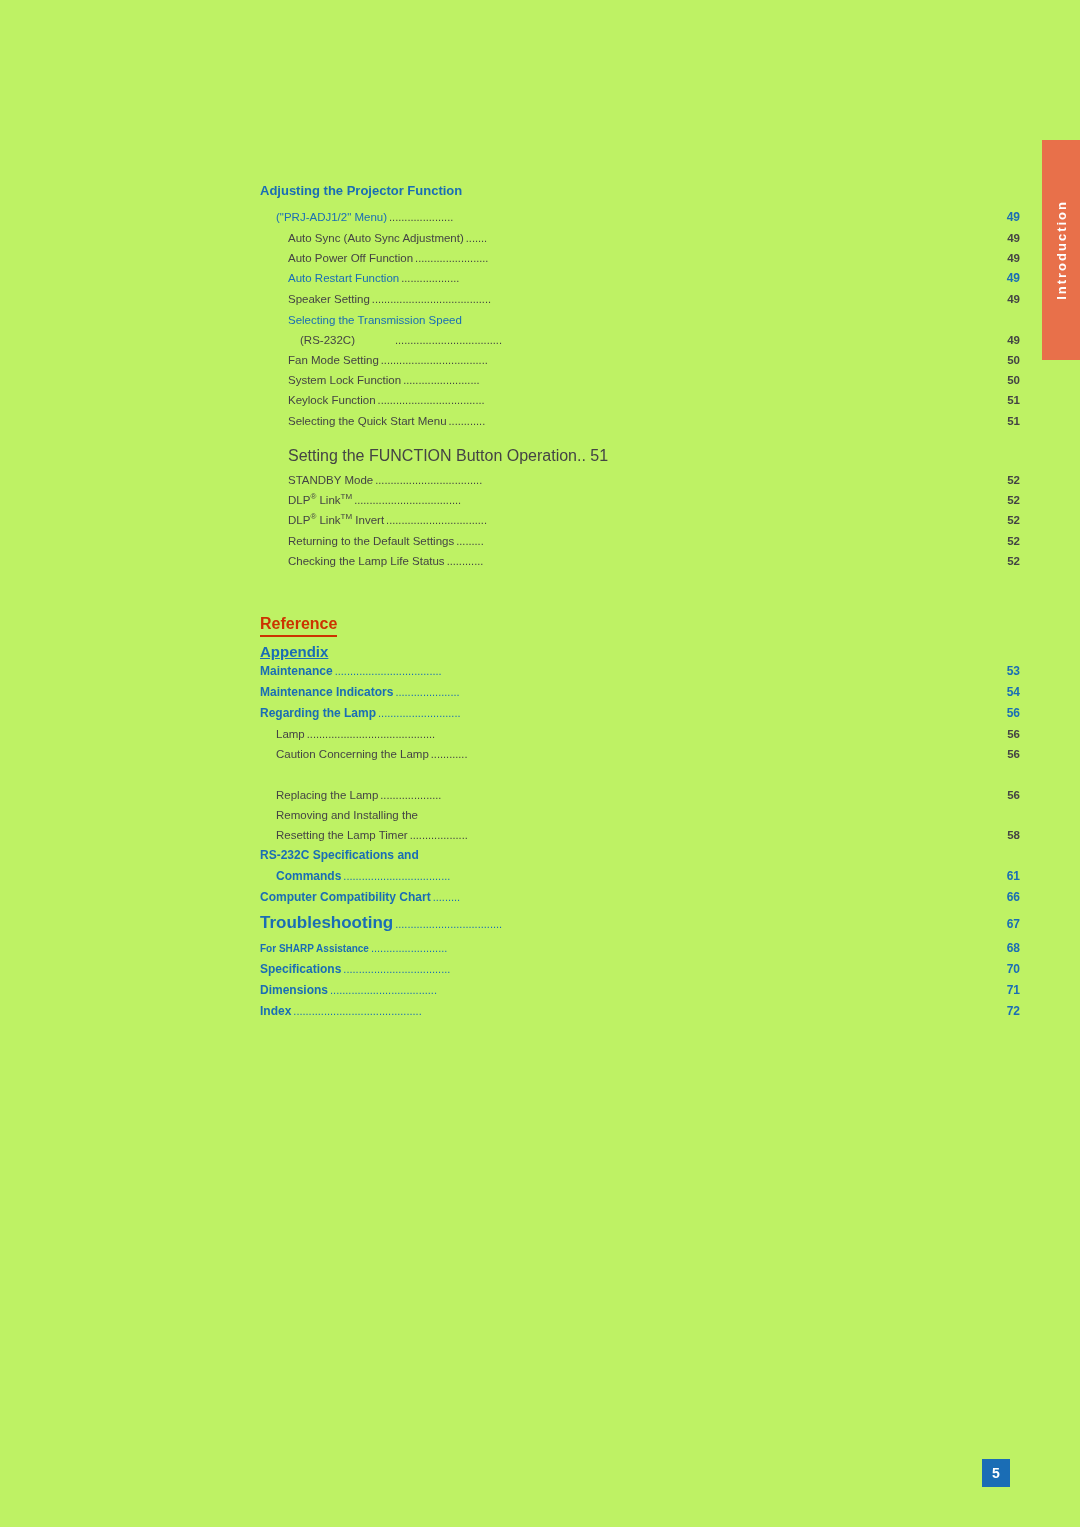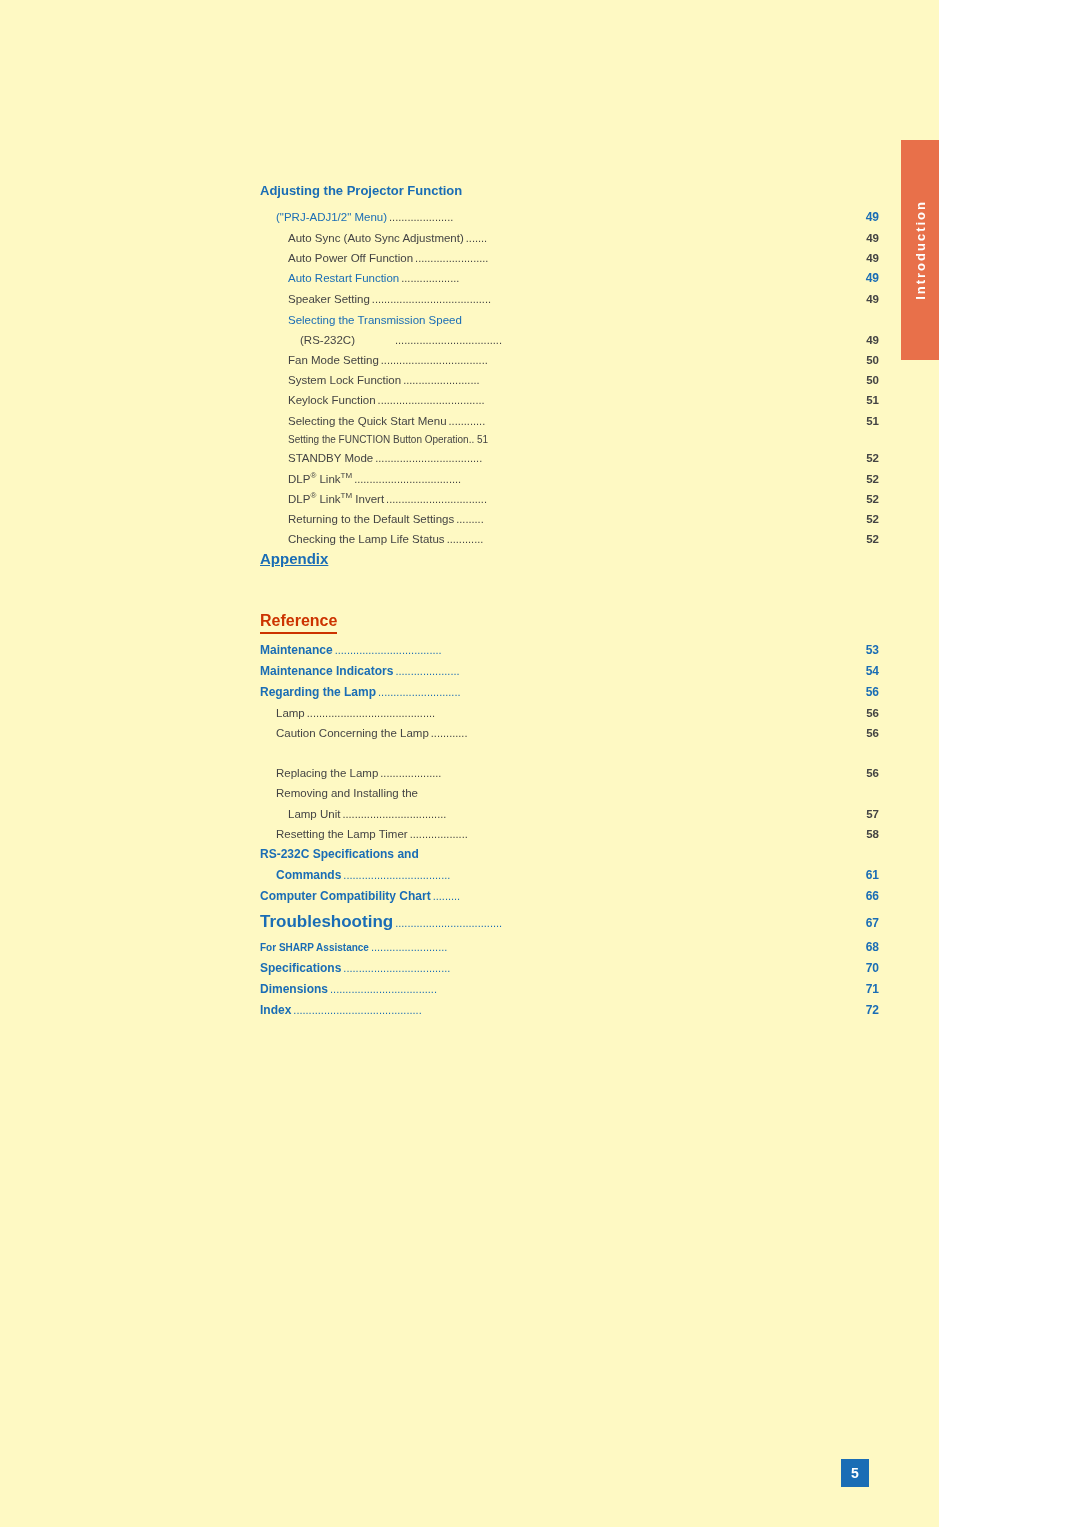--- a/index.html
+++ b/index.html
@@ -5,23 +5,23 @@
     * { margin: 0; padding: 0; box-sizing: border-box; }
     body {
       width: 1080px;
       min-height: 1527px;
       background: #ffffff;
       font-family: Arial, Helvetica, sans-serif;
       position: relative;
     }
 
     .page-container {
-      width: 939px;
+      width: 1080px;
       min-height: 1527px;
-      background: #fef9c3;
+      background: #bef264;
       position: relative;
       display: flex;
     }
 
     .main-content {
       flex: 1;
       padding: 60px 60px 60px 200px;
       position: relative;
     }
 
@@ -211,21 +211,21 @@
         <span class="toc-page toc-page-black">51</span>
       </div>
 
       <div class="toc-line indent-2">
         <span class="toc-line-label toc-line-label-black" style="font-size:11.5px;">Selecting the Quick Start Menu</span>
         <span class="toc-dots">............</span>
         <span class="toc-page toc-page-black">51</span>
       </div>
 
       <div class="toc-line indent-2">
-        <span class="toc-line-label toc-line-label-black" style="font-size:10px;">Setting the FUNCTION Button Operation.. 51</span>
+        <span class="toc-line-label toc-line-label-black" style="font-size:16px;margin-top:11px;">Setting the FUNCTION Button Operation.. 51</span>
       </div>
 
       <div class="toc-line indent-2">
         <span class="toc-line-label toc-line-label-black" style="font-size:11.5px;">STANDBY Mode</span>
         <span class="toc-dots">...................................</span>
         <span class="toc-page toc-page-black">52</span>
       </div>
 
       <div class="toc-line indent-2">
         <span class="toc-line-label toc-line-label-black" style="font-size:11.5px;">DLP<sup style="font-size:8px;">®</sup> Link<sup style="font-size:8px;">TM</sup></span>
@@ -244,26 +244,26 @@
         <span class="toc-dots">.........</span>
         <span class="toc-page toc-page-black">52</span>
       </div>
 
       <div class="toc-line indent-2">
         <span class="toc-line-label toc-line-label-black" style="font-size:11.5px;">Checking the Lamp Life Status</span>
         <span class="toc-dots">............</span>
         <span class="toc-page toc-page-black">52</span>
       </div>
 
+      <div style="margin-top: 22px; margin-bottom: 4px;">
+        <span class="reference-header">Reference</span>
+      </div>
+
       <div>
         <span class="appendix-header">Appendix</span>
-      </div>
-
-      <div style="margin-top: 22px; margin-bottom: 4px;">
-        <span class="reference-header">Reference</span>
       </div>
 
       <div class="toc-line">
         <span class="toc-line-label" style="color:#1a6db5;font-size:12px;font-weight:bold;">Maintenance</span>
         <span class="toc-dots" style="color:#1a6db5;">...................................</span>
         <span class="toc-page">53</span>
       </div>
 
       <div class="toc-line">
         <span class="toc-line-label" style="color:#1a6db5;font-size:12px;font-weight:bold;">Maintenance Indicators</span>
@@ -292,25 +292,20 @@
       <div class="toc-line indent-1">
         <span class="toc-line-label toc-line-label-black" style="font-size:11.5px;margin-top:20px;">Replacing the Lamp</span>
         <span class="toc-dots">....................</span>
         <span class="toc-page toc-page-black">56</span>
       </div>
 
       <div class="toc-line indent-1">
         <span class="toc-line-label toc-line-label-black" style="font-size:11.5px;">Removing and Installing the</span>
       </div>
 
-      <div class="toc-line indent-2">
-        <span class="toc-line-label toc-line-label-black" style="font-size:11.5px;">Lamp Unit</span>
-        <span class="toc-dots">..................................</span>
-        <span class="toc-page toc-page-black">57</span>
-      </div>
 
       <div class="toc-line indent-1">
         <span class="toc-line-label toc-line-label-black" style="font-size:11.5px;">Resetting the Lamp Timer</span>
         <span class="toc-dots">...................</span>
         <span class="toc-page toc-page-black">58</span>
       </div>
 
 
       <div class="toc-line">
         <span class="toc-line-label" style="color:#1a6db5;font-size:12px;font-weight:bold;">RS-232C Specifications and</span>

